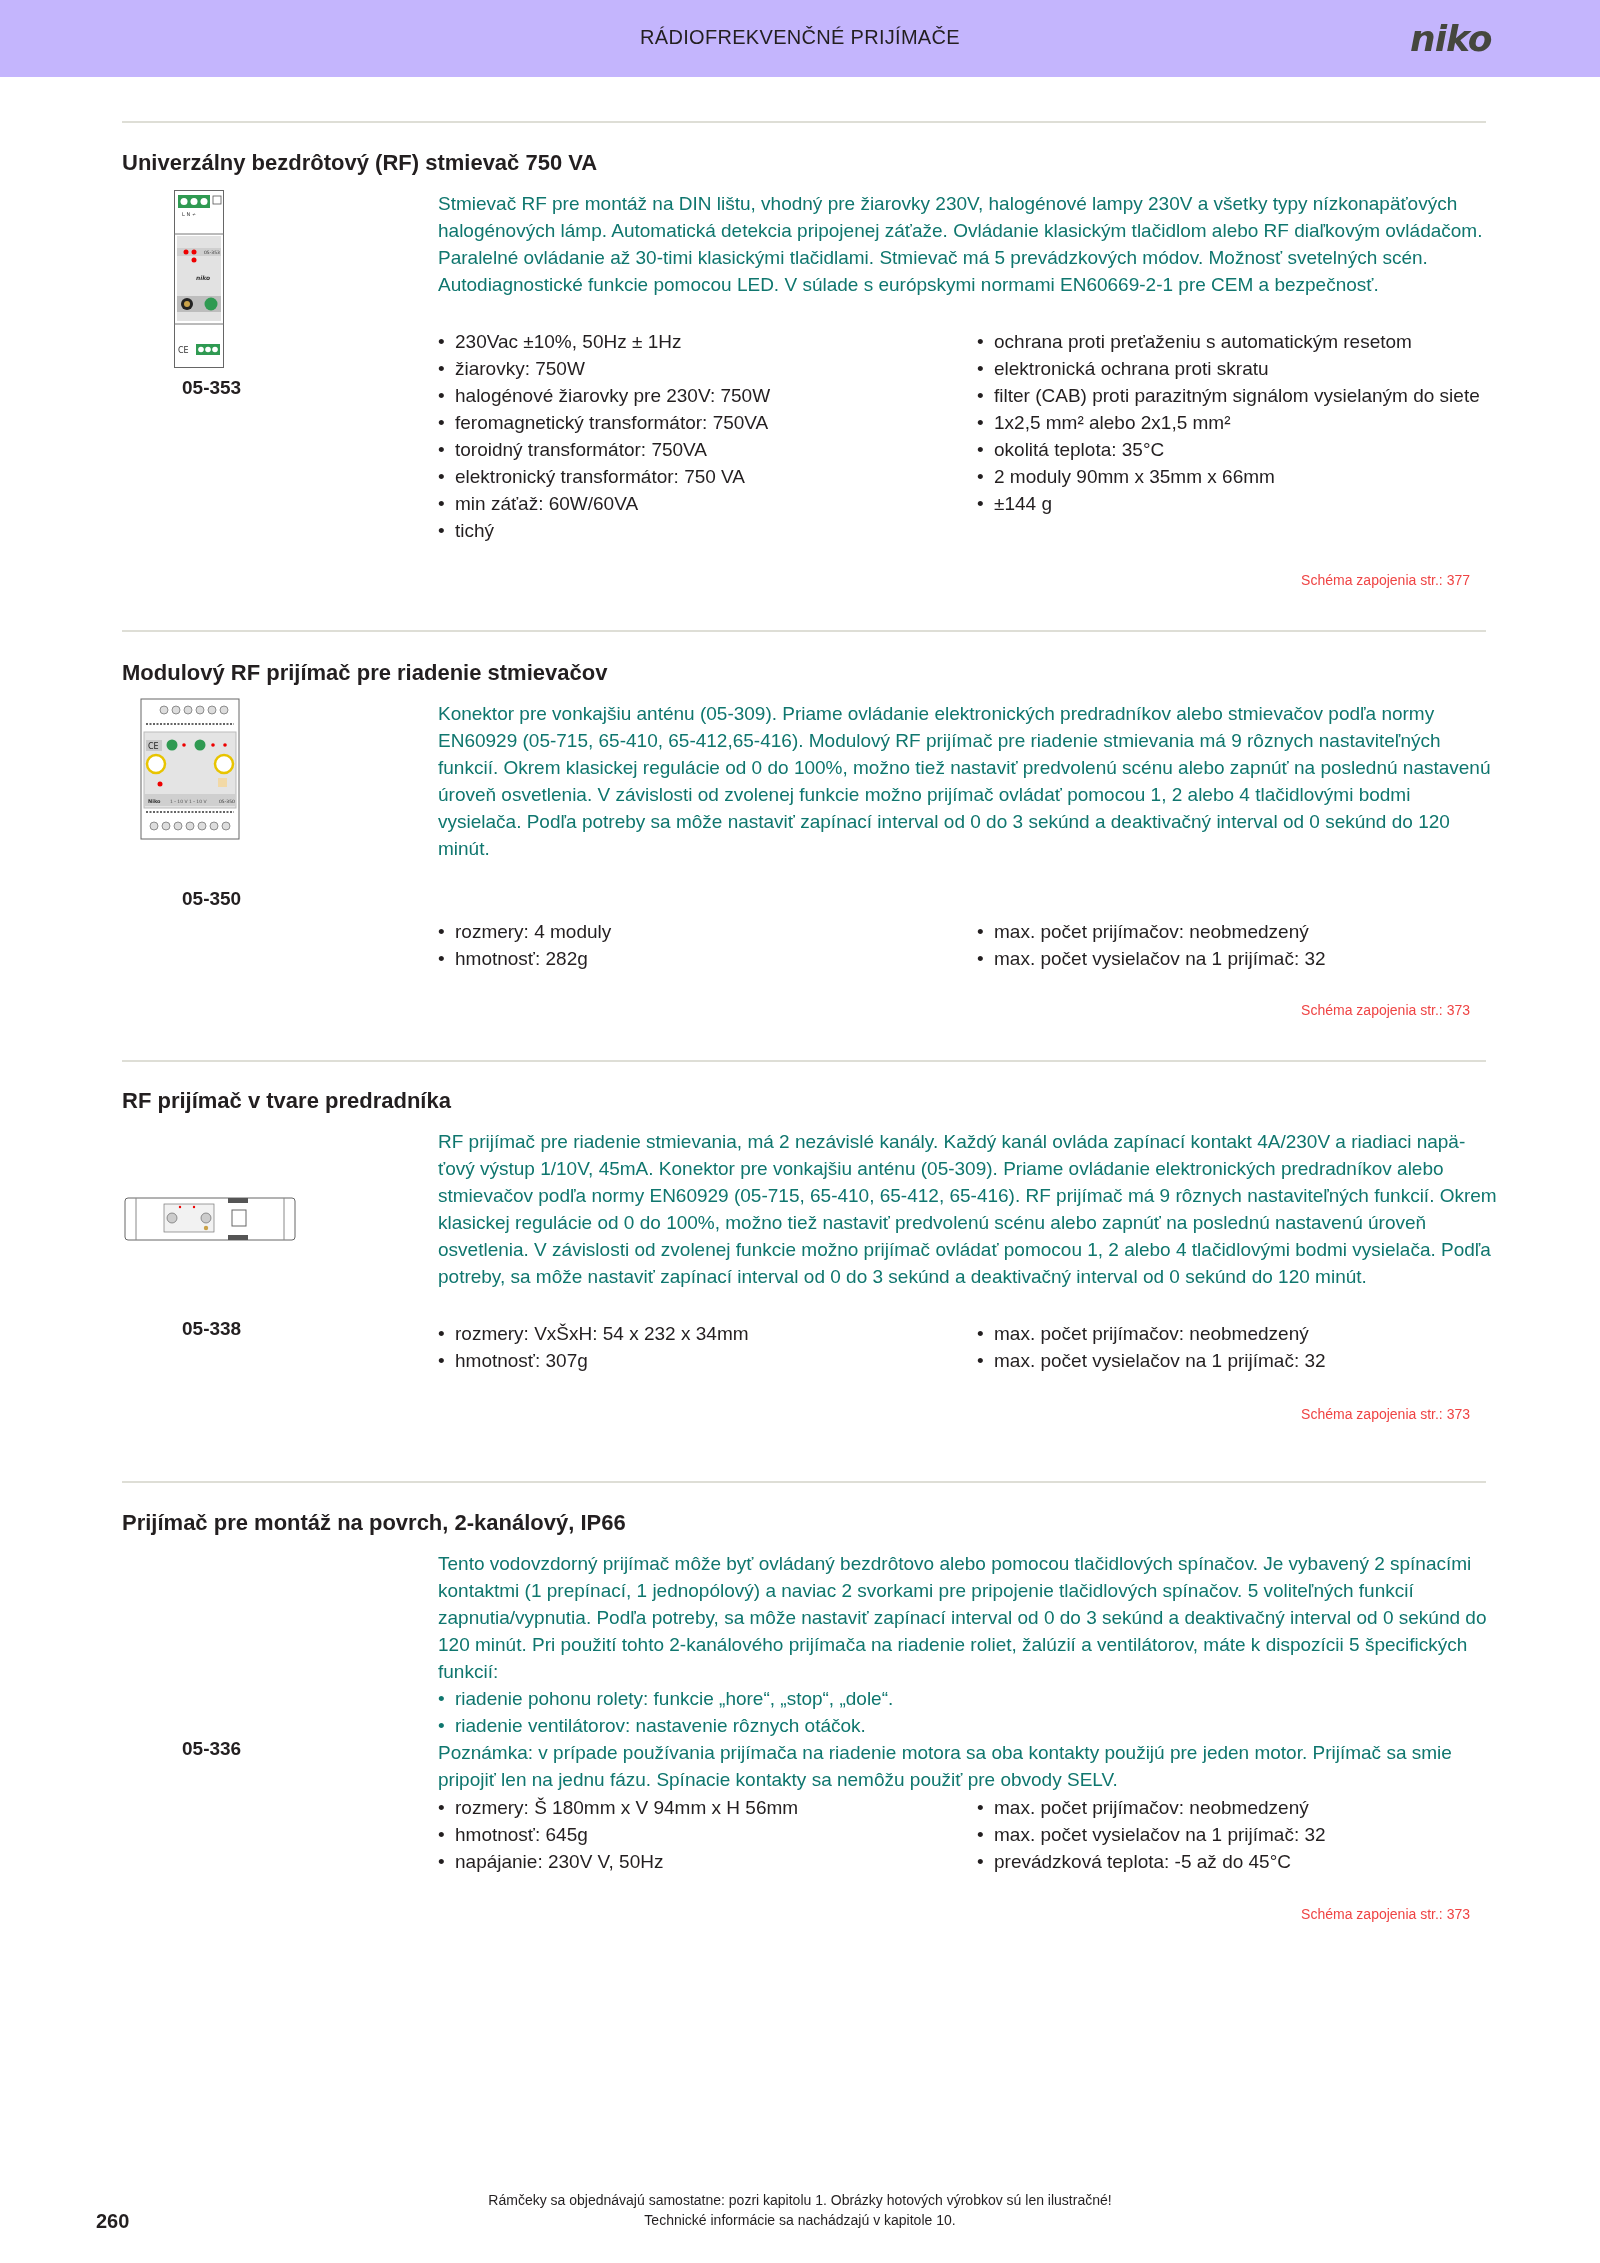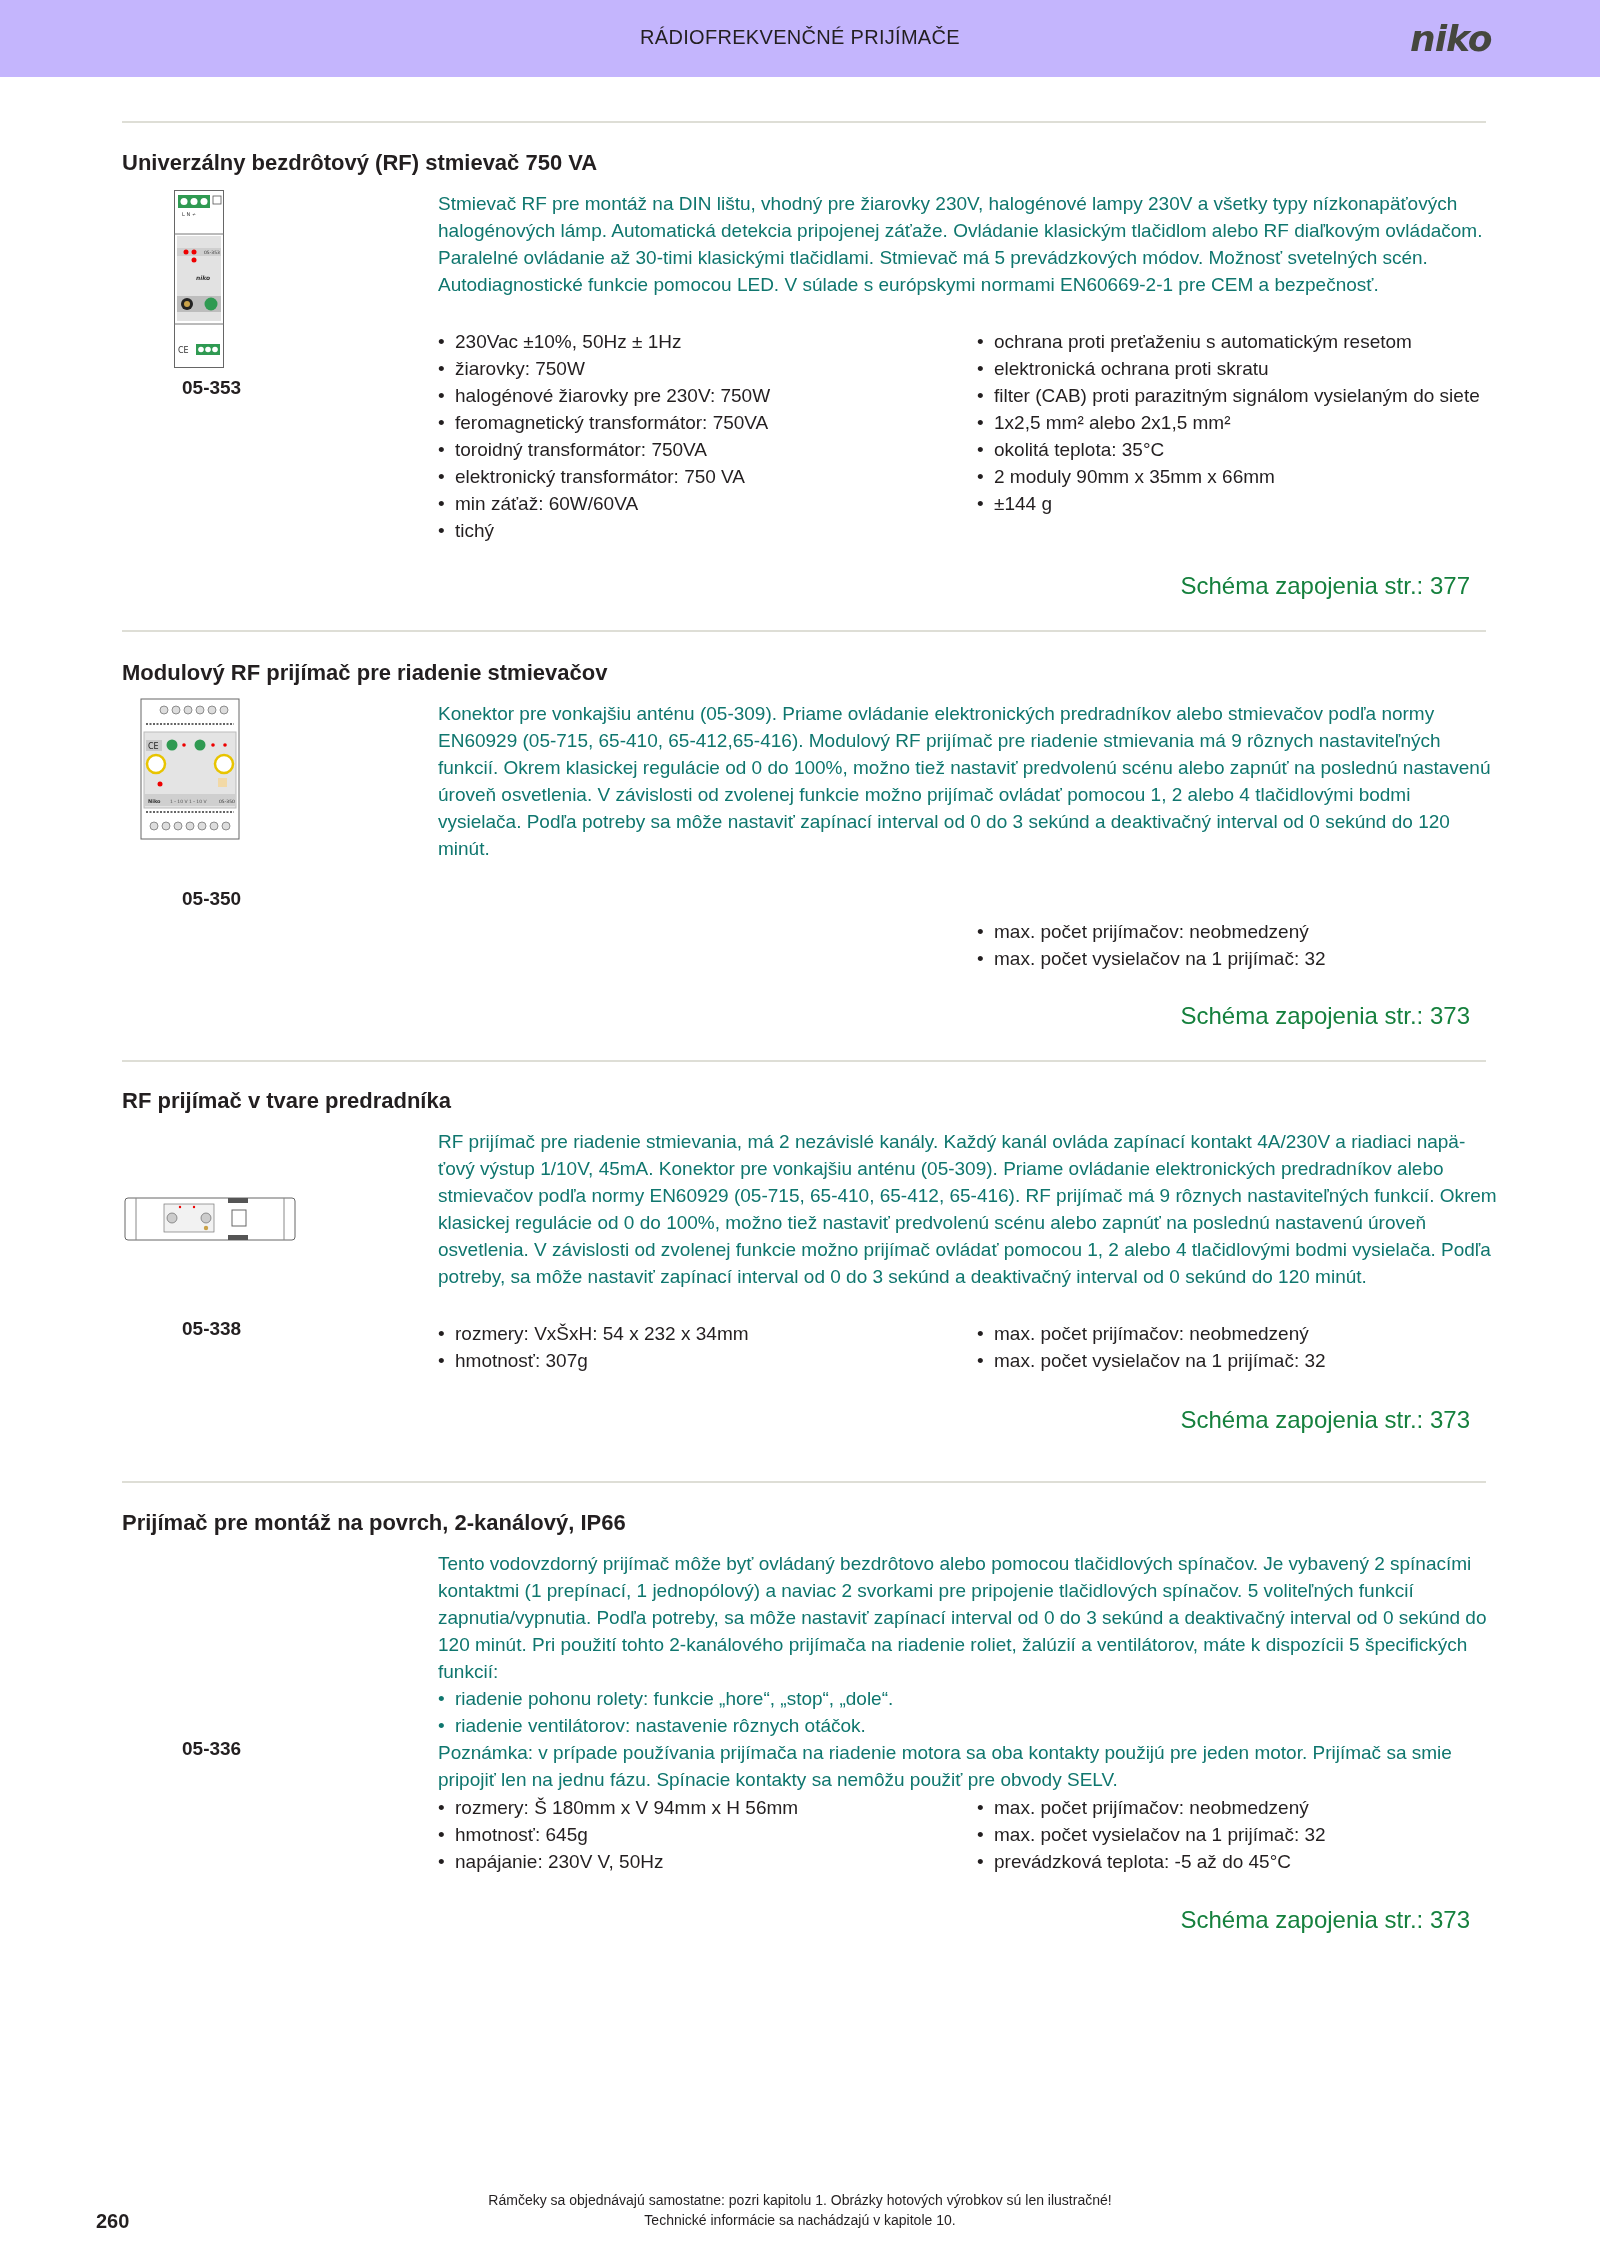--- a/index.html
+++ b/index.html
@@ -17,21 +17,21 @@
   .prod-img { position: absolute; }
   .prod-code { position: absolute; font-size: 19px; font-weight: bold; color: #231f20; }
   .desc { position: absolute; left: 316px; width: 1060px; font-size: 19px; line-height: 27px; color: #0f766e; }
   .desc p { margin: 0; }
   .specs { position: absolute; left: 316px; width: 1060px; font-size: 19px; line-height: 27px; }
   .spec-col { position: absolute; top: 0; width: 520px; }
   .spec-col.left { left: 0; }
   .spec-col.right { left: 539px; width: 520px; }
   .bullet { position: relative; padding-left: 17px; }
   .bullet::before { content: "\2022"; position: absolute; left: 0; top: 0; }
-  .link { position: absolute; right: 16px; font-size: 24px; color: #15803d; white-space: nowrap; }
+  .link { position: absolute; right: 16px; font-size: 14px; color: #ef4444; white-space: nowrap; }
 
   .footer-note { position: absolute; left: 0; right: 0; top: 2190px; text-align: center; font-size: 14px; line-height: 20px; color: #231f20; }
   .page-num { position: absolute; left: 96px; top: 2210px; font-size: 20px; font-weight: bold; color: #231f20; }
 </style>
 </head>
 <body>
 
 <div class="header-bar">
   <div class="header-title">RÁDIOFREKVENČNÉ PRIJÍMAČE</div>
   <div class="logo">niko</div>
@@ -146,20 +146,24 @@
       <text x="79" y="105" font-size="4.5" fill="#333" font-family="DejaVu Sans, sans-serif">05-350</text>
     </svg>
   </div>
   <div class="prod-code" style="left:60px; top:228px;">05-350</div>
 
   <div class="desc" style="top:40px;">
     <p>Konektor pre vonkajšiu anténu (05-309). Priame ovládanie elektronických predradníkov alebo stmievačov podľa normy EN60929 (05-715, 65-410, 65-412,65-416). Modulový RF prijímač pre riadenie stmievania má 9 rôznych nastaviteľných funkcií. Okrem klasickej regulácie od 0 do 100%, možno tiež nastaviť predvolenú scénu alebo zapnúť na poslednú nastavenú úroveň osvetlenia. V závislosti od zvolenej funkcie možno prijímač ovládať pomocou 1, 2 alebo 4 tlačidlovými bodmi vysielača. Podľa potreby sa môže nastaviť zapínací interval od 0 do 3 sekúnd a deaktivačný interval od 0 sekúnd do 120 minút.</p>
   </div>
 
   <div class="specs" style="top:258px; height:60px;">
+    <div class="spec-col left">
+      <div class="bullet">rozmery: 4 moduly</div>
+      <div class="bullet">hmotnosť: 282g</div>
+    </div>
     <div class="spec-col right">
       <div class="bullet">max. počet prijímačov: neobmedzený</div>
       <div class="bullet">max. počet vysielačov na 1 prijímač: 32</div>
     </div>
   </div>
 
   <div class="link" style="top:342px;">Schéma zapojenia str.: 373</div>
 </div>
 
 <div class="rule" style="top:1060px;"></div>

